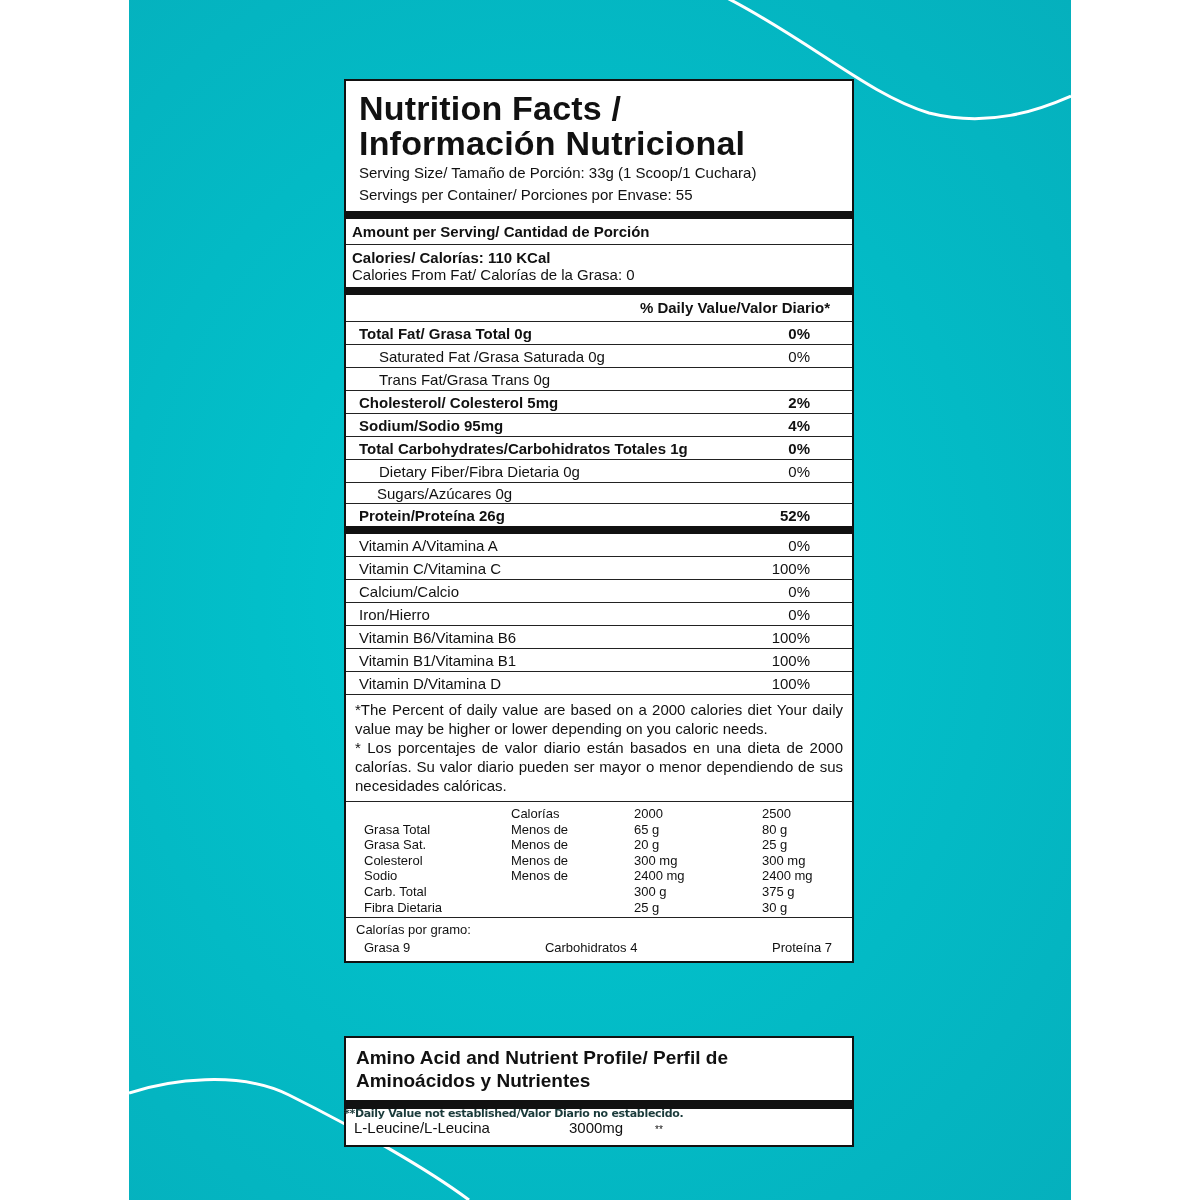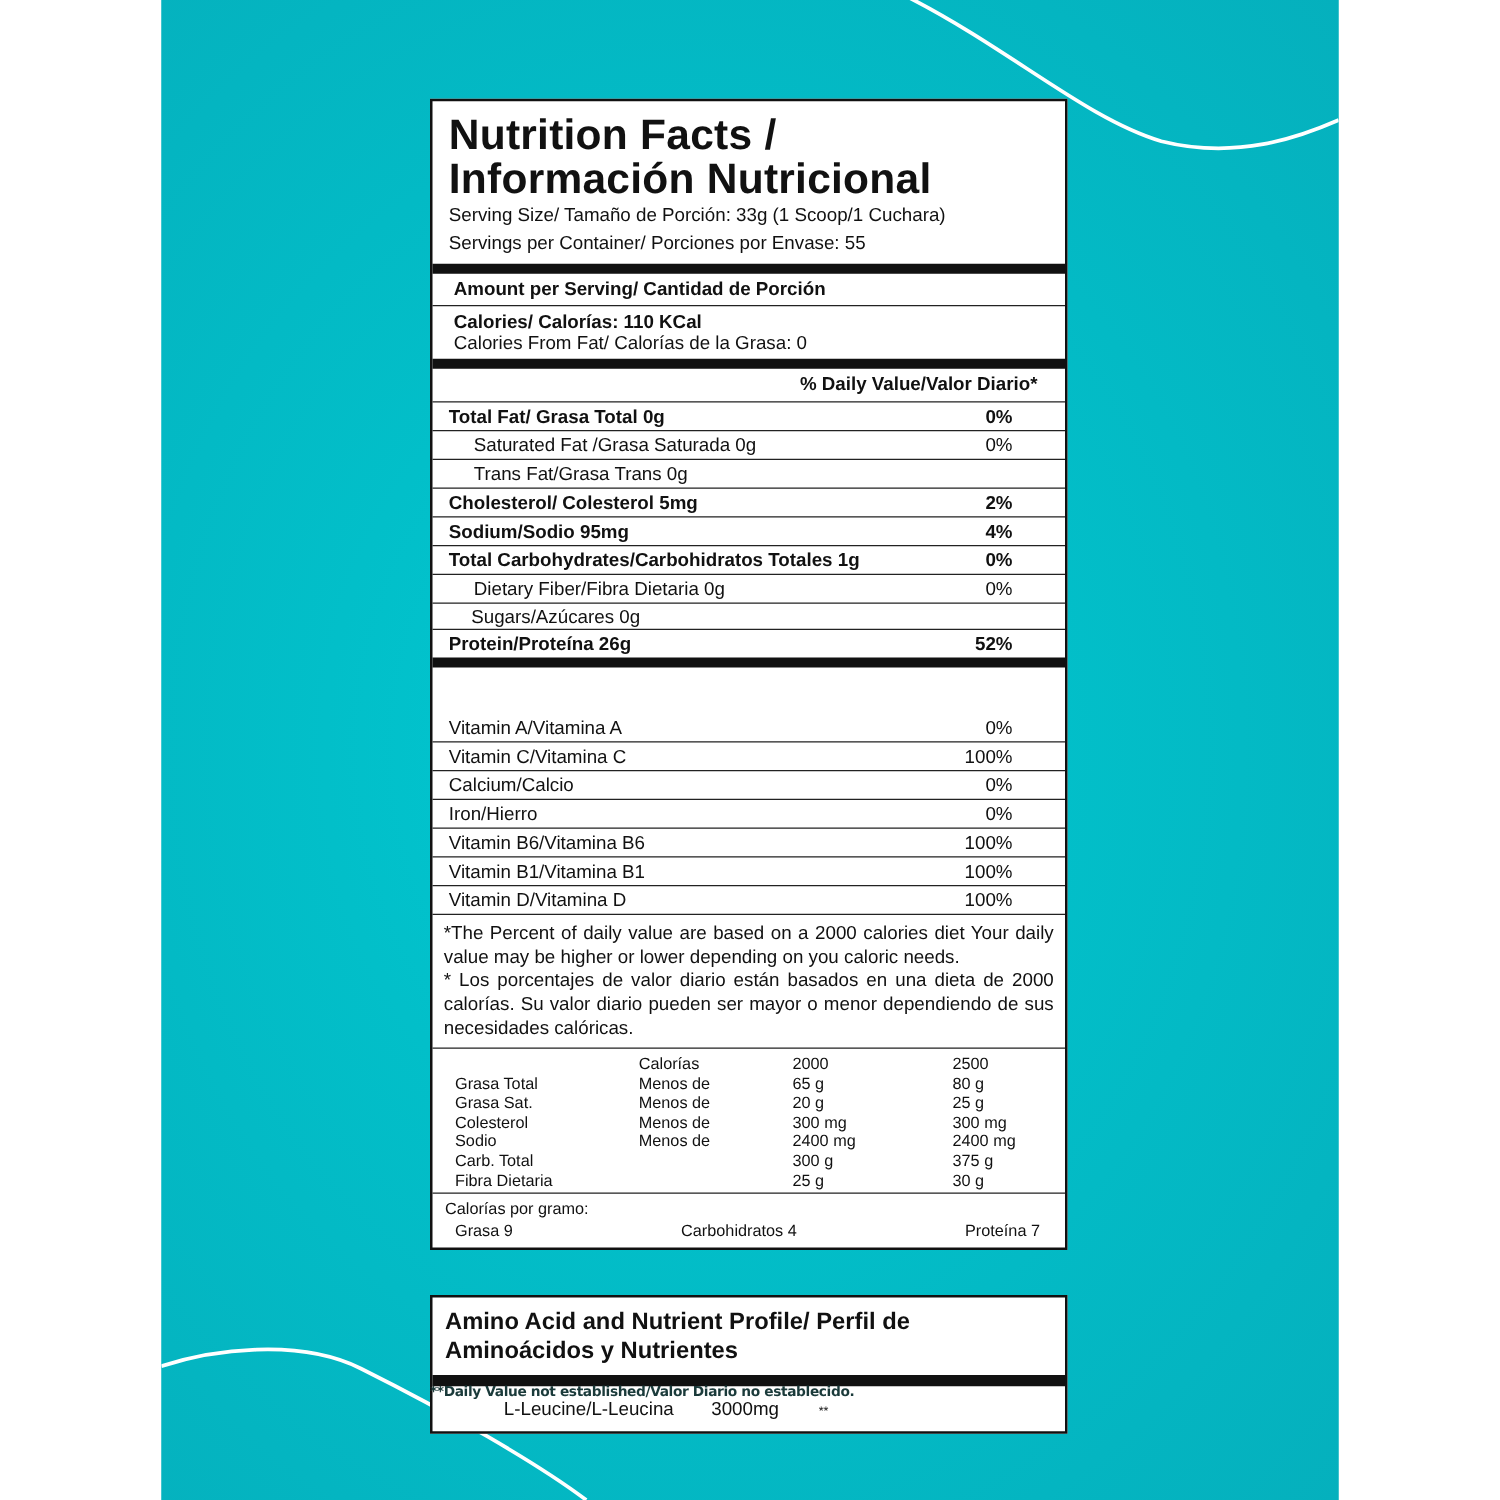--- a/index.html
+++ b/index.html
@@ -23,40 +23,40 @@
   .title { font-weight: bold; font-size: 34px; line-height: 35px; letter-spacing: 0.2px; }
   .serv { font-size: 15px; line-height: 20px; margin-top: 2px; }
   .serv .n { font-size: 15px; }
   .bar-thick { height: 8px; background: #111; }
   .row {
     display: flex; justify-content: space-between; align-items: center;
     border-top: 1.5px solid #222; padding: 0 42px 0 13px; font-size: 15px; height: 22px;
   }
   .row.bold { font-weight: bold; }
   .row.indent .nm { padding-left: 20px; }
-  .row.first { border-top: none; margin-top: 37px; }
-  .sec { padding: 4px 17px; font-size: 15px; }
+  .row.first { border-top: none; }
+  .sec { padding: 4px 6px; font-size: 15px; }
   .sec.b { font-weight: bold; }
   .dv { text-align: right; padding: 4px 22px 2px 13px; font-weight: bold; font-size: 15px; height: 20px; }
   .pct { width: 50px; text-align: right; }
   .vrow { font-size: 15px; }
   .foot { border-top: 1.5px solid #222; padding: 5px 9px 6px 9px; font-size: 15px; line-height: 19px; text-align: justify; }
   .dvtable { border-top: 1.5px solid #222; padding: 4px 10px 2px 18px; font-size: 13px; line-height: 15.6px; }
   .dvt { display: grid; grid-template-columns: 147px 123px 128px 80px; }
   .cpg { border-top: 1.5px solid #222; padding: 3px 10px 4px 18px; font-size: 13px; line-height: 18px; }
   .cpg .l1 { margin-left: -8px; }
   .cpg .l2 { display: flex; justify-content: space-between; padding-right: 10px; }
   .amino {
     position: absolute; left: 344px; top: 1036px; width: 510px;
     background: #fff; border: 2px solid #111; box-sizing: border-box;
   }
   .amino .t { font-weight: bold; font-size: 19px; line-height: 23px; padding: 8px 10px 6px 10px; }
   .amino .bar { height: 9px; background: #111; margin-top: 2px; }
   .amino .r { display: flex; font-size: 15px; padding: 10px 8px 9px 8px; align-items: baseline; }
-  .amino .r .a { width: 185px; text-align: right; }
+  .amino .r .a { width: 185px; }
   .amino .r .b { width: 86px; margin-left: 30px; }
   .amino .r .c { font-size: 10px; }
   .footnote {
     position: absolute; left: 344px; top: 1107px; font-size: 11px; font-weight: bold; color: #1a3a3a;
     font-family: "DejaVu Sans", sans-serif; letter-spacing: -0.3px;
   }
 </style>
 </head>
 <body>
 

